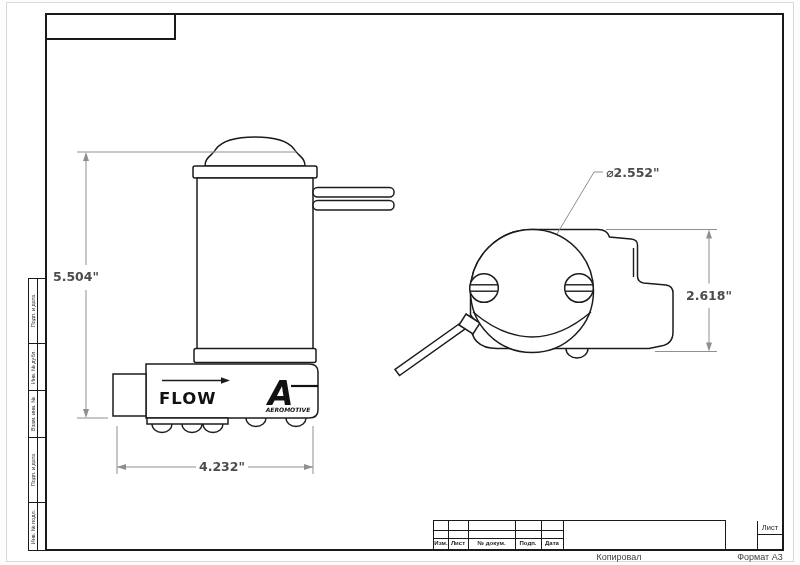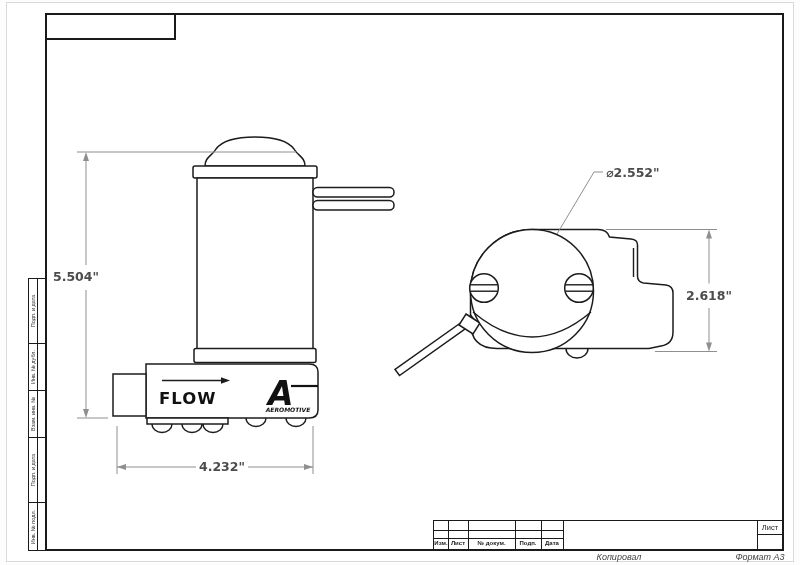--- a/index.html
+++ b/index.html
@@ -5,26 +5,26 @@
   html,body { margin:0; padding:0; background:#fafafa; font-family:"Liberation Sans", sans-serif; }
   .canvas { position:relative; width:800px; height:565px; background:#fdfdfd; overflow:hidden; }
   .page { position:absolute; left:6px; top:2px; width:786px; height:558px; background:#fff; border:1px solid #d9d9d9; }
   .frame { position:absolute; left:45px; top:13px; width:739px; height:538px; border:2px solid #1a1a1a; box-sizing:border-box; }
   .tlbox { position:absolute; left:45px; top:13px; width:131px; height:27px; border-right:2px solid #1a1a1a; border-bottom:2px solid #1a1a1a; box-sizing:border-box; }
   .sidebar { position:absolute; left:28px; top:278px; width:18px; height:273px; border:1.5px solid #1a1a1a; box-sizing:border-box; display:flex; flex-direction:column; }
   .side-row { position:relative; border-bottom:1.5px solid #1a1a1a; box-sizing:border-box; }
   .side-row:last-child { border-bottom:none; flex:1; }
   .side-strip { position:absolute; left:0; top:0; bottom:0; width:8px; border-right:1px solid #1a1a1a; }
   .side-label { position:absolute; left:50%; top:50%; transform:translate(-50%,-50%) rotate(-90deg); font-size:5.5px; color:#2c2c2c; white-space:nowrap; }
-  .tb { position:absolute; left:433px; top:520px; width:351px; height:31px; border:1.5px solid #1a1a1a; box-sizing:border-box; }
+  .tb { position:absolute; left:433px; top:520px; width:293px; height:31px; border:1.5px solid #1a1a1a; box-sizing:border-box; }
   .tb-v { position:absolute; top:0; bottom:0; width:1px; background:#1a1a1a; }
   .tb-h { position:absolute; height:1px; background:#1a1a1a; }
   .tb-head { position:absolute; bottom:1px; height:10px; font-size:6px; font-weight:600; color:#222; text-align:center; line-height:9px; white-space:nowrap; overflow:hidden; }
   .sheet-label { position:absolute; left:324px; top:0; width:24px; height:13px; text-align:center; font-size:7.5px; color:#222; line-height:13px; }
-  .footer-text { position:absolute; top:551px; height:12px; font-size:9px; color:#3f3f3f; text-align:center; line-height:12px;font-style:italic; }
+  .footer-text { position:absolute; top:551px; height:12px; font-size:9px; color:#3f3f3f; text-align:center; line-height:12px; }
   .copy { left:573px; width:92px; }
   .fmt { left:714px; width:92px; }
   svg text { font-family:"DejaVu Sans", sans-serif; }
   .dim-text { fill:#4c4c4c; font-weight:600; }
   .part { stroke:#1c1c1c; stroke-width:1.5; fill:#fff; }
   .partline { stroke:#1c1c1c; stroke-width:1.4; fill:none; }
   .dim { stroke:#8f8f8f; stroke-width:1; fill:none; }
   .dimarrow { fill:#8f8f8f; stroke:none; }
 </style>
 </head>

